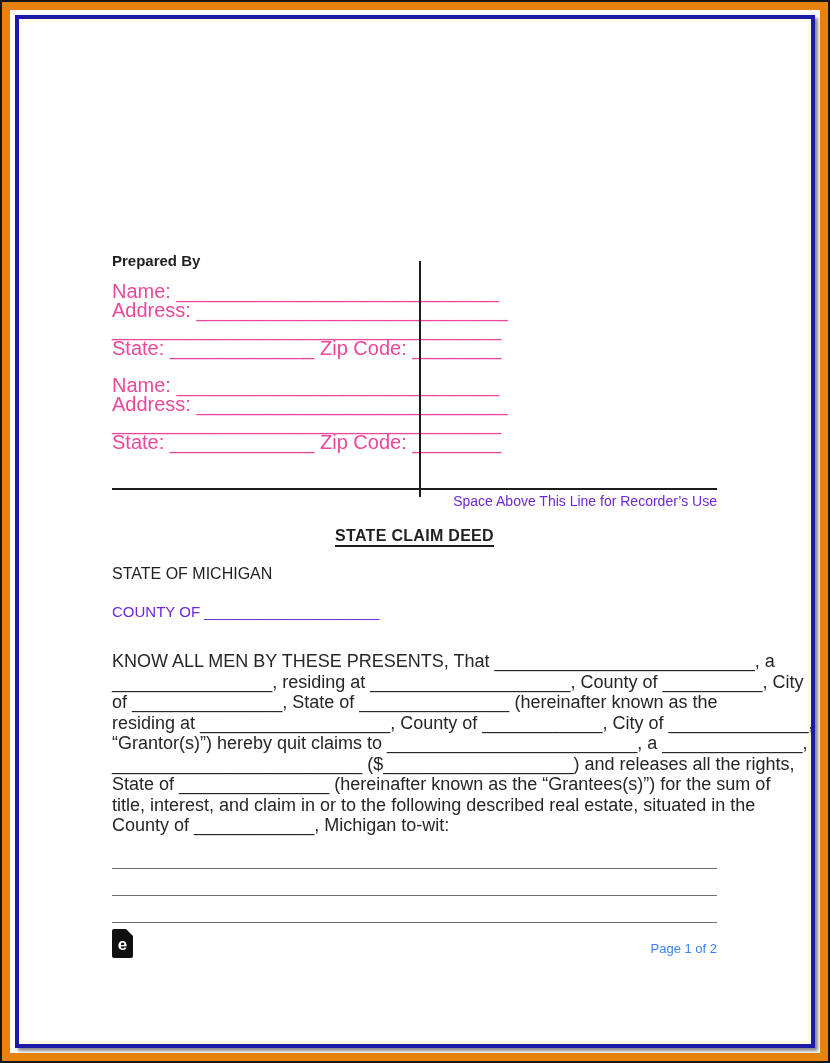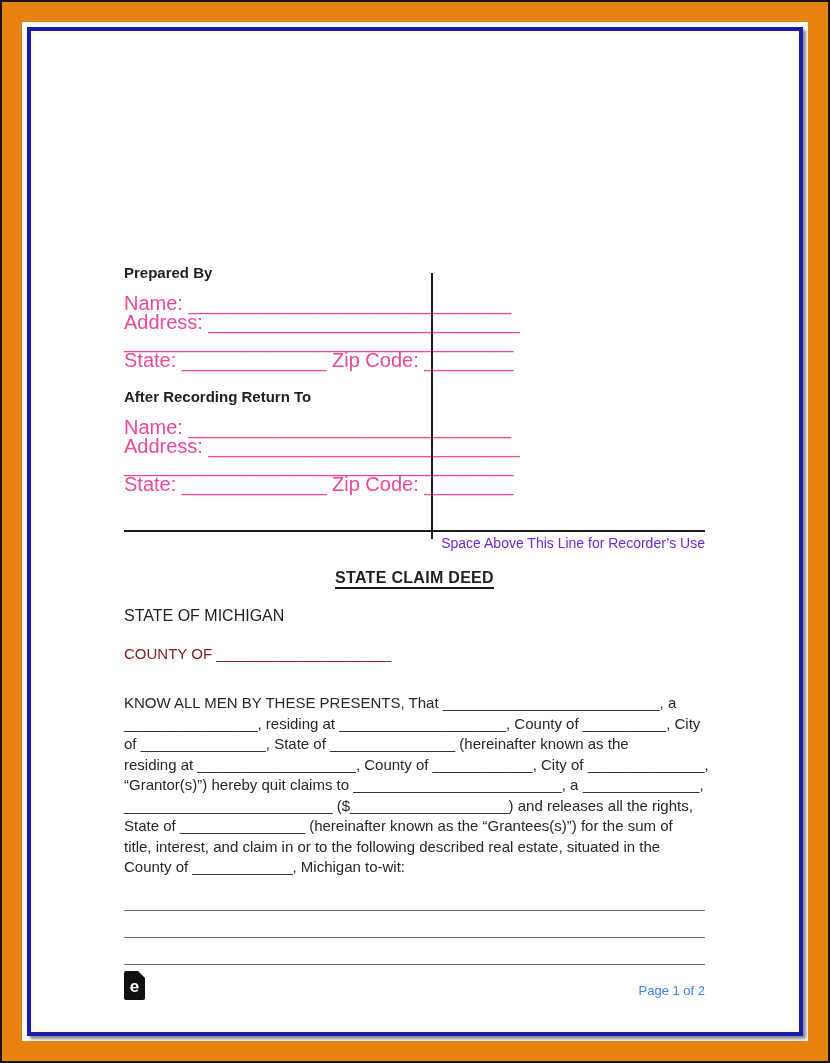--- a/index.html
+++ b/index.html
@@ -1,20 +1,20 @@
 <!DOCTYPE html>
 <html><head>
 <meta charset="utf-8">
 <style>
   * { box-sizing: border-box; margin: 0; padding: 0; }
   html, body { width: 830px; height: 1063px; overflow: hidden; }
   body { font-family: "Liberation Sans", "DejaVu Sans", sans-serif; color: #1f1f1f; background: #161616; }
 
   .black-frame { width: 830px; height: 1063px; background: #161616; padding: 2px; }
-  .orange-frame { width: 100%; height: 100%; background: #e8820e; padding: 20px; }
+  .orange-frame { width: 100%; height: 100%; background: #e8820e; padding: 8px; }
   .white-gap { width: 100%; height: 100%; background: #ffffff; padding: 5px; }
   .page { width: 100%; height: 100%; background: #fff; border: 4px solid #1b1ba8;
           box-shadow: 3px 3px 3px rgba(40,40,40,0.55); }
   .page-inner { width: 100%; height: 100%; border: 3px solid #fffbe2; background: #ffffff; }
 
   .content { padding: 230px 91px 0 90px; }
 
   
   .recorder { position: relative; border-bottom: 2px solid #1c1c1c; padding-bottom: 36px; }
   .vline { position: absolute; left: 307px; top: 9px; bottom: -9px; width: 2px; background: #1c1c1c; }
@@ -22,24 +22,24 @@
   .block-title { font-weight: bold; font-size: 15px; line-height: 18px; margin-bottom: 12px; }
   .return-block { margin-top: 18px; }
   .field-row { font-size: 20px; line-height: 19px; white-space: nowrap; color: #ec4899; }
 
   .space-note { text-align: right; font-size: 14px; line-height: 18px; margin-top: 2px; color: #6d28d9; }
 
   .deed-title { text-align: center; margin-top: 15px; font-size: 16px; font-weight: bold; line-height: 21px; }
   .deed-title span { border-bottom: 2px solid #1c1c1c; padding-bottom: 1px; letter-spacing: 0.3px; }
 
   .state-line { margin-top: 19px; font-size: 16px; line-height: 18px; }
-  .county-line { margin-top: 20px; font-size: 15px; line-height: 18px; white-space: nowrap; color: #7f1d1d; }
+  .county-line { margin-top: 20px; font-size: 15px; line-height: 18px; white-space: nowrap; color: #6d28d9; }
 
   .body-para { margin-top: 30px; }
-  .body-para > div { font-size: 15px; line-height: 20.5px; white-space: nowrap; color: #262626; }
+  .body-para > div { font-size: 18px; line-height: 20.5px; white-space: nowrap; color: #262626; }
 
   .desc-lines { margin-top: 6px; }
   .desc-line { height: 27px; border-bottom: 1px solid #6e6e6e; }
 
   .footer { margin-top: 6px; display: flex; justify-content: space-between; align-items: flex-start; }
   .eforms-logo { position: relative; width: 21px; height: 29px; background: #101010; border-radius: 2px;
                  display: flex; align-items: center; justify-content: center; }
   .eforms-logo .letter { color: #ffffff; font-weight: bold; font-size: 17px; line-height: 17px; margin-top: 3px; }
   .eforms-logo .fold { position: absolute; top: 0; right: 0; width: 0; height: 0;
                        border-top: 7px solid #ffffff; border-left: 7px solid transparent; }
@@ -72,21 +72,20 @@
                   <span>___________________________________</span>
                 </div>
                 <div class="field-row">
                   <span>State:</span>
                   <span>_____________</span>
                   <span>Zip Code:</span>
                   <span>________</span>
                 </div>
 
                 <div class="return-block">
-                  <div class="block-title">After Recording Return To</div>
                   <div class="field-row">
                     <span>Name:</span>
                     <span>_____________________________</span>
                   </div>
                   <div class="field-row">
                     <span>Address:</span>
                     <span>____________________________</span>
                   </div>
                   <div class="field-row">
                     <span>___________________________________</span>

